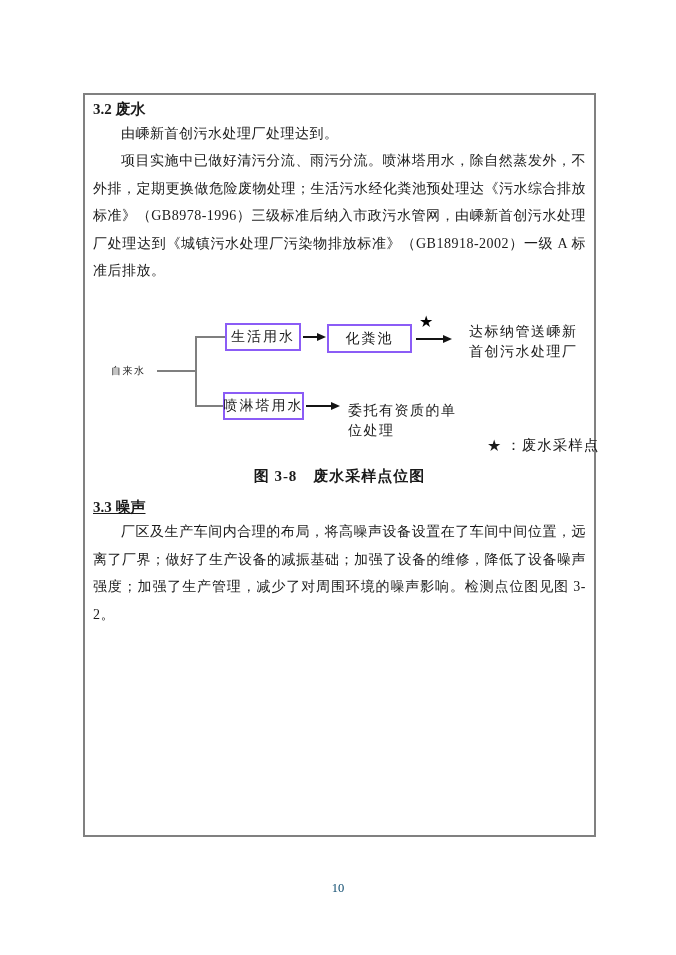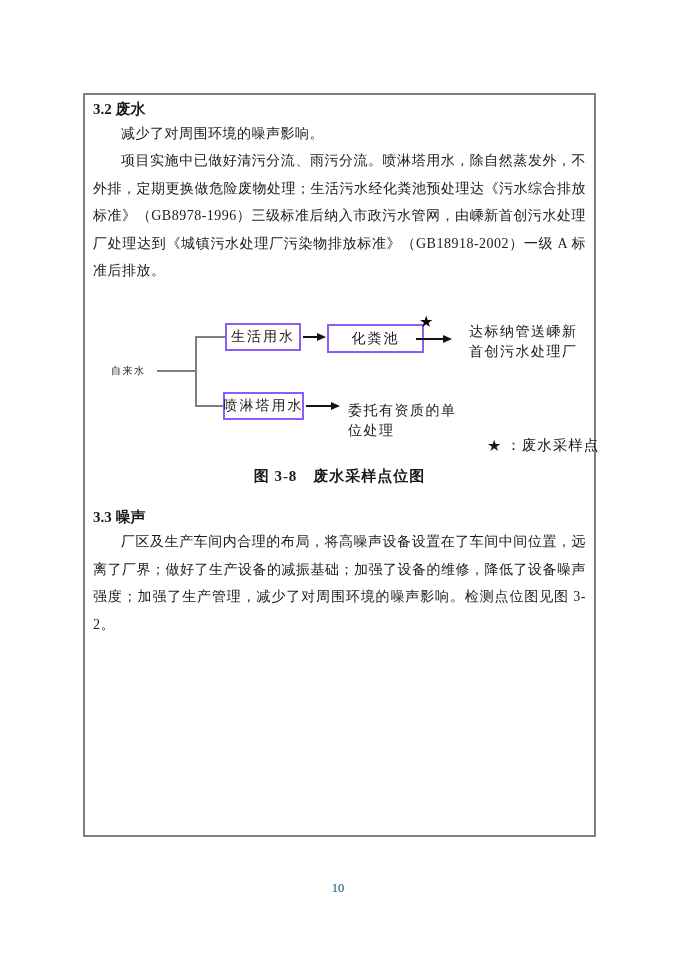--- a/index.html
+++ b/index.html
@@ -108,56 +108,56 @@
     margin-right: 4px;
   }
   .fig-caption {
     text-align: center;
     font-size: 15px;
     font-weight: bold;
     line-height: 22px;
     margin-top: 3px;
     letter-spacing: 1px;
   }
-  .sec-heading-2 { margin-top: 20px; }
+  .sec-heading-2 { margin-top: 10px; text-decoration: underline; }
   .page-number {
     position: absolute;
     top: 881px;
     left: 0;
     width: 100%;
     text-align: center;
     font-size: 12.5px;
     color: #0c4a6e;
   }
 </style>
 </head>
 <body>
 
 <div class="page">
   <div class="cell">
 
     <div class="sec-heading">3.2 废水</div>
-    <p class="body-para">减少了对周围环境的噪声影响。</p>
+    <p class="body-para">由嵊新首创污水处理厂处理达到。</p>
     <p class="body-para">项目实施中已做好清污分流、雨污分流。喷淋塔用水，除自然蒸发外，不外排，定期更换做危险废物处理；生活污水经化粪池预处理达《污水综合排放标准》（GB8978-1996）三级标准后纳入市政污水管网，由嵊新首创污水处理厂处理达到《城镇污水处理厂污染物排放标准》（GB18918-2002）一级 A 标准后排放。</p>
 
     <div class="diagram">
       <span class="dg-text" style="left:18px;top:52px">自来水</span>
 
       <div class="hline" style="left:64px;top:60px;width:38px"></div>
       <div class="vline" style="left:102px;top:26px;height:71px"></div>
       <div class="hline" style="left:102px;top:26px;width:30px"></div>
       <div class="hline" style="left:102px;top:95px;width:28px"></div>
 
       <div class="flow-box" style="left:132px;top:13px;width:76px;height:28px">
         <span>生活用水</span>
       </div>
 
       <div class="arrow" style="left:210px;top:26px;width:15px"></div>
 
-      <div class="flow-box" style="left:234px;top:14px;width:97px;height:29px">
+      <div class="flow-box" style="left:234px;top:14px;width:85px;height:29px">
         <span>化粪池</span>
       </div>
 
       <span class="star" style="left:326px;top:4px">★</span>
       <div class="arrow" style="left:323px;top:28px;width:28px"></div>
 
       <div class="out-label" style="left:376px;top:12px">
         <div>达标纳管送嵊新</div>
         <div>首创污水处理厂</div>
       </div>

